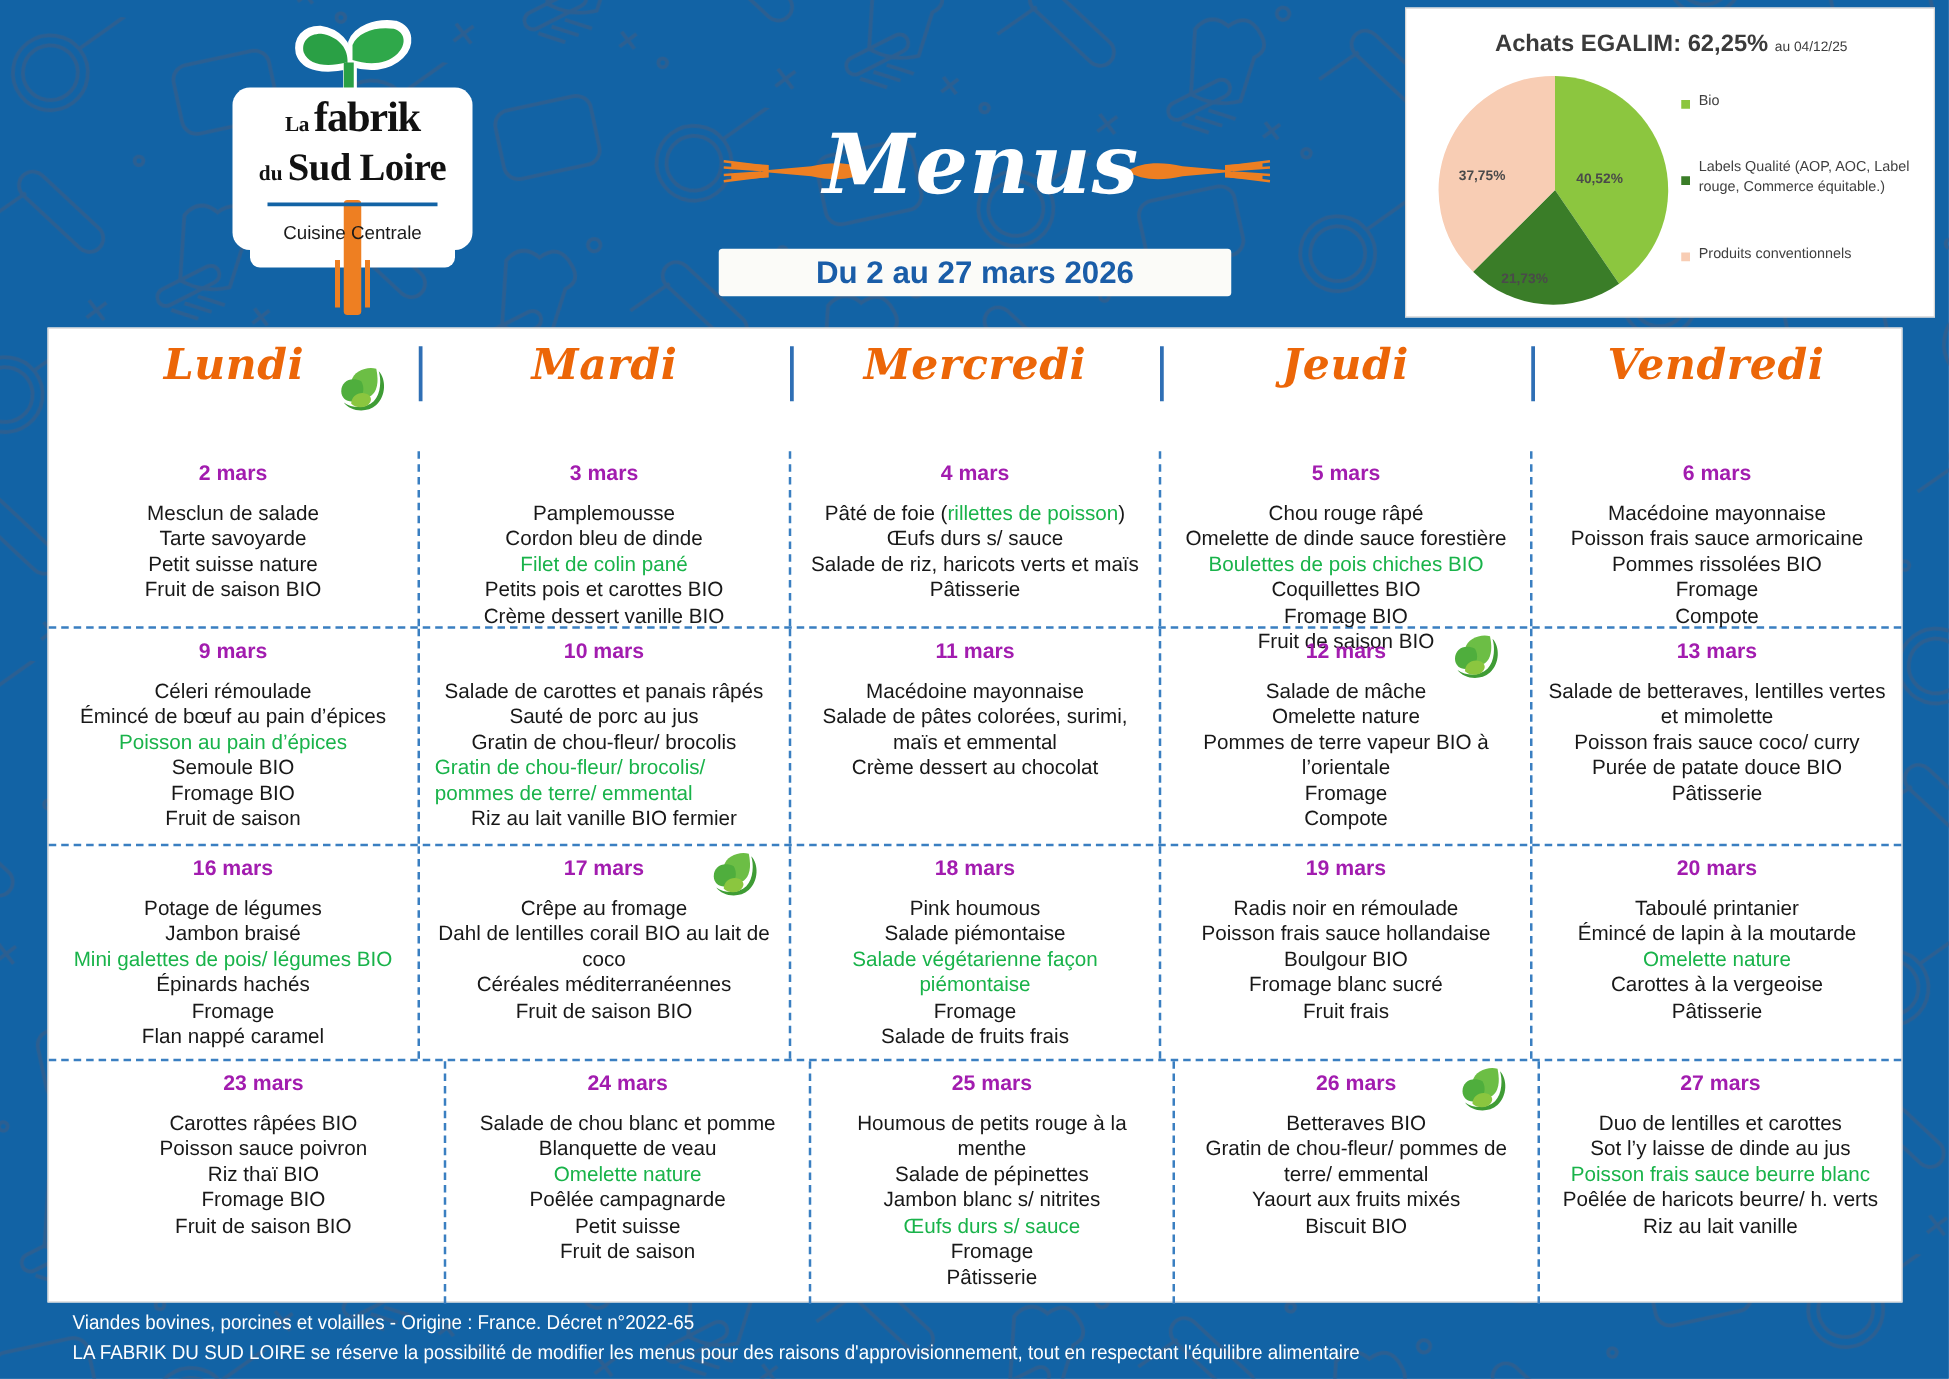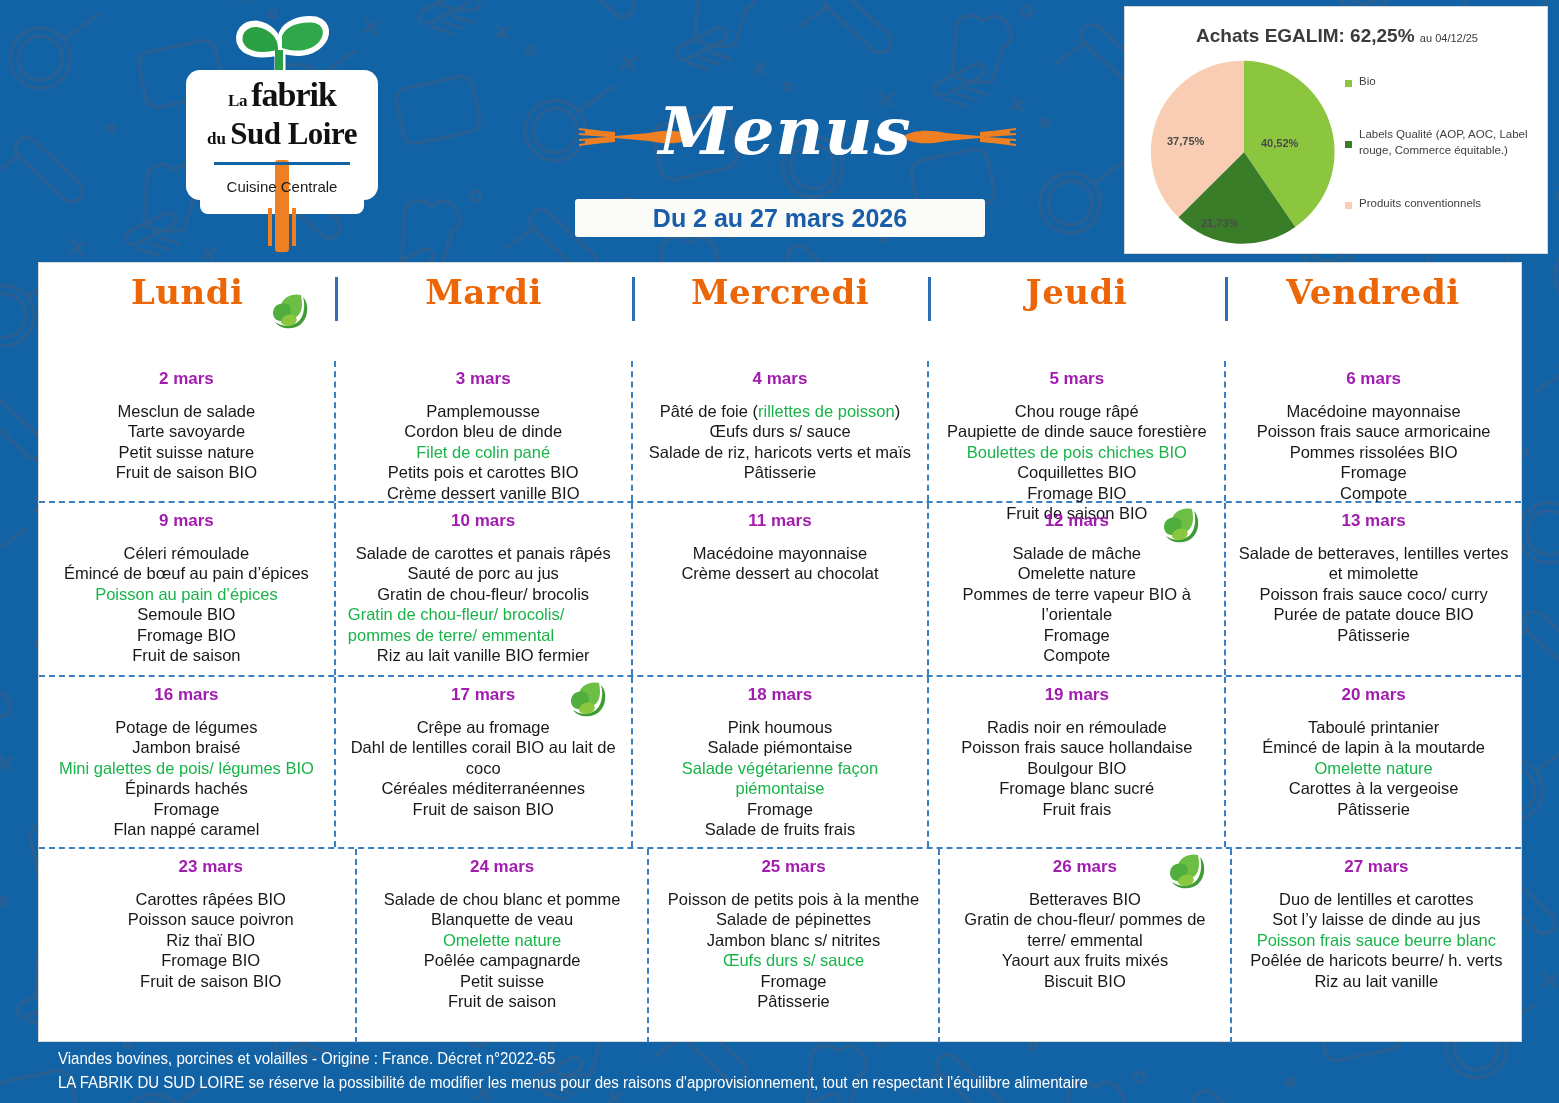--- a/index.html
+++ b/index.html
@@ -96,21 +96,21 @@
   .row{ display:flex; width:100%; }
   #hdr-row{ height:98px; }
   .hcell{
     flex:1 1 0; position:relative; text-align:center;
   }
   .hcell + .hcell::before{
     content:""; position:absolute; left:0; top:14px;
     width:3px; height:44px; background:#2f6fb5;
   }
   .dayname{
-    font-family:"DejaVu Serif", serif; font-weight:bold;
+    font-family:"DejaVu Serif", serif; font-style:italic; font-weight:bold;
     font-size:34px; color:#ec6608; line-height:1.25; padding-top:8px;
     letter-spacing:.5px;
   }
   .bcell{
     flex:1 1 0; position:relative; padding:6px 12px 10px;
   }
   .bcell + .bcell{
     border-left:2px dashed #3a7fc1;
   }
   .wrow{ border-top:2px dashed #3a7fc1; }
@@ -326,21 +326,21 @@
           <span class="dish"><span>Pâté de foie (</span><span style="color: rgb(25, 179, 74);">rillettes de poisson</span><span>)</span></span>
           <span class="dish">Œufs durs s/ sauce</span>
           <span class="dish">Salade de riz, haricots verts et maïs</span>
           <span class="dish">Pâtisserie</span>
         </div>
       </div>
       <div class="bcell">
         <div class="datelbl">5 mars</div>
         <div class="dishes">
           <span class="dish">Chou rouge râpé</span>
-          <span class="dish">Paupiette de dinde sauce forestière</span>
+          <span class="dish">Omelette de dinde sauce forestière</span>
           <span class="dish alt">Boulettes de pois chiches BIO</span>
           <span class="dish">Coquillettes BIO</span>
           <span class="dish">Fromage BIO</span>
           <span class="dish">Fruit de saison BIO</span>
         </div>
       </div>
       <div class="bcell">
         <div class="datelbl">6 mars</div>
         <div class="dishes">
           <span class="dish">Macédoine mayonnaise</span>
@@ -370,20 +370,21 @@
           <span class="dish">Sauté de porc au jus</span>
           <span class="dish">Gratin de chou-fleur/ brocolis</span>
           <span class="dish alt leftal">Gratin de chou-fleur/ brocolis/ pommes de terre/ emmental</span>
           <span class="dish">Riz au lait vanille BIO fermier</span>
         </div>
       </div>
       <div class="bcell">
         <div class="datelbl">11 mars</div>
         <div class="dishes">
           <span class="dish">Macédoine mayonnaise</span>
+          <span class="dish">Salade de pâtes colorées, surimi, maïs et emmental</span>
           <span class="dish">Crème dessert au chocolat</span>
         </div>
       </div>
       <div class="bcell">
         <div class="datelbl">12 mars</div>
         <div class="dishes">
           <span class="dish">Salade de mâche</span>
           <span class="dish">Omelette nature</span>
           <span class="dish">Pommes de terre vapeur BIO à l’orientale</span>
           <span class="dish">Fromage</span>
@@ -482,21 +483,21 @@
           <span class="dish">Blanquette de veau</span>
           <span class="dish alt">Omelette nature</span>
           <span class="dish">Poêlée campagnarde</span>
           <span class="dish">Petit suisse</span>
           <span class="dish">Fruit de saison</span>
         </div>
       </div>
       <div class="bcell">
         <div class="datelbl">25 mars</div>
         <div class="dishes">
-          <span class="dish">Poisson de petits pois à la menthe</span>
+          <span class="dish">Houmous de petits rouge à la menthe</span>
           <span class="dish">Salade de pépinettes</span>
           <span class="dish">Jambon blanc s/ nitrites</span>
           <span class="dish alt">Œufs durs s/ sauce</span>
           <span class="dish">Fromage</span>
           <span class="dish">Pâtisserie</span>
         </div>
       </div>
       <div class="bcell">
         <div class="datelbl">26 mars</div>
         <div class="dishes">

